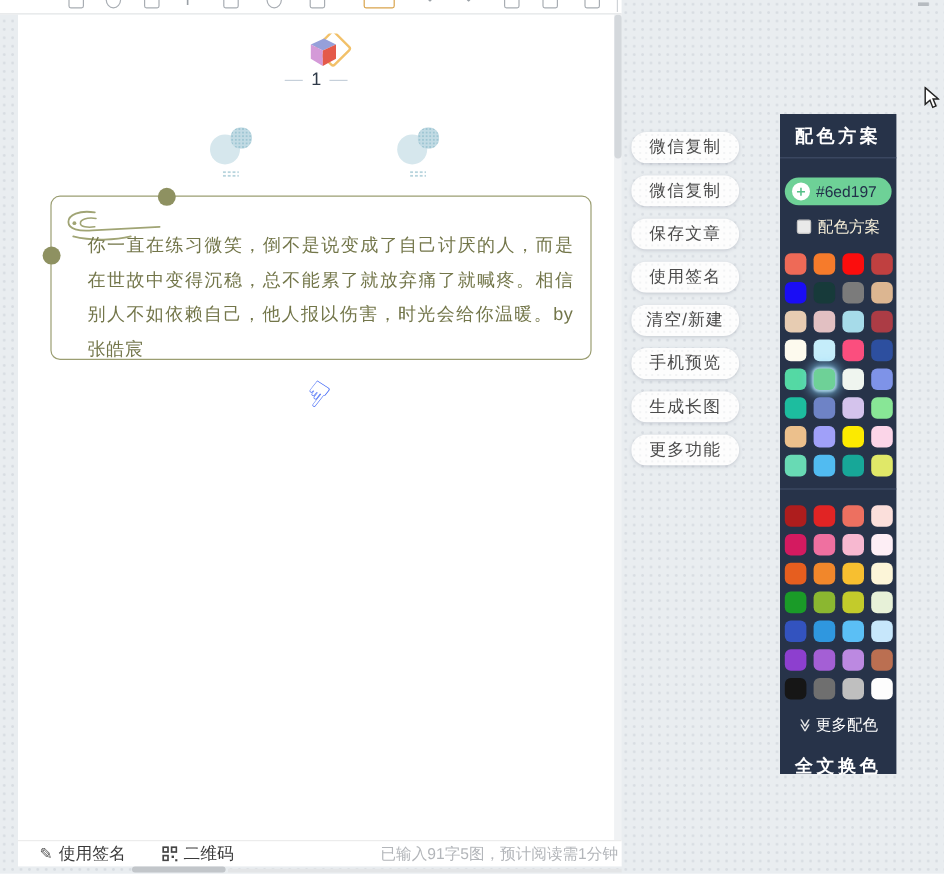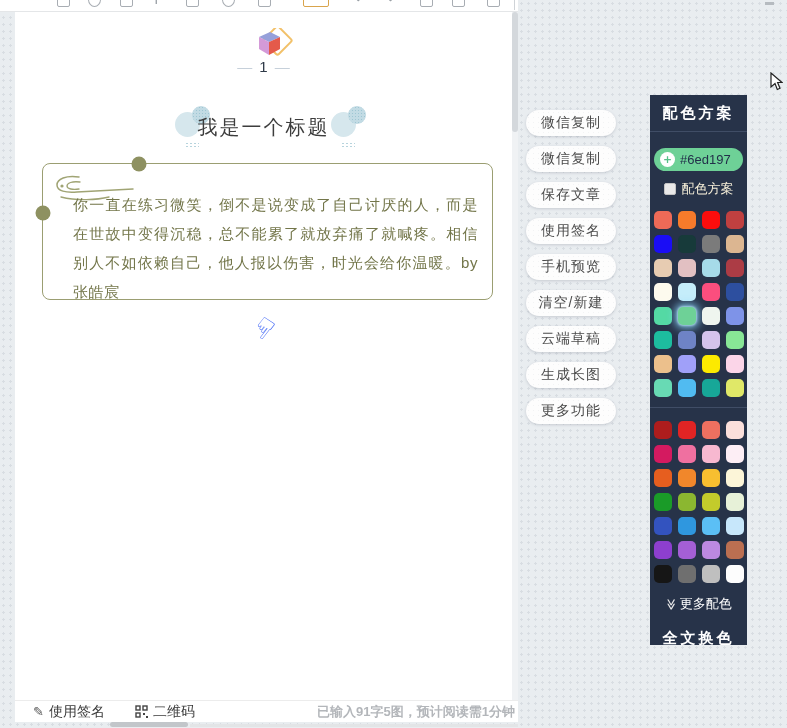--- a/index.html
+++ b/index.html
@@ -79,21 +79,21 @@
     transform:rotate(38deg); font-family:"DejaVu Sans",sans-serif; }
 
   
   .bottombar {
     position:absolute; left:15px; top:700px; width:503px; height:22px;
     background:#fff; border-top:1px solid #ececec; z-index:4;
     display:flex; align-items:center; padding:0 3px 0 18px; font-size:14px; color:#3a3a3a;
   }
   .bb-item { display:flex; align-items:center; gap:5px; margin-right:30px; cursor:pointer; }
   .bb-item .pen { font-size:13px; color:#555; }
-  .bb-stats { margin-left:auto; font-size:13px; color:#b3b6ba; white-space:nowrap;font-weight:bold; }
+  .bb-stats { margin-left:auto; font-size:13px; color:#b3b6ba; white-space:nowrap; }
   .hscroll { position:absolute; left:15px; top:722px; width:503px; height:6px; z-index:4; }
   .hscroll .track { position:absolute; left:175px; right:0; top:2px; height:3px; background:#e3e5e7; }
   .hscroll .thumb { position:absolute; left:95px; top:0; width:78px; height:5px;
     background:#c2c6ca; border-radius:3px; }
 
   
   .sidebar { position:absolute; left:526px; top:110px; width:90px;
     display:flex; flex-direction:column; gap:10px; z-index:2; }
   .side-btn {
     height:26px; background:#fdfdfd; border-radius:13px;
@@ -173,21 +173,20 @@
     <div class="num-divider">
       <span class="dash">—</span><span>1</span><span class="dash">—</span>
     </div>
 
     <div class="title-row">
       <div class="deco-circles left">
         <div class="dc-big"></div>
           <div class="dc-small"></div>
           <div class="dc-speck"></div>
       </div>
-      <div class="title-text">我是一个标题</div>
       <div class="deco-circles right">
         <div class="dc-big"></div>
           <div class="dc-small"></div>
           <div class="dc-speck"></div>
       </div>
     </div>
 
     <div class="textbox">
       <div class="dot top"></div>
       <div class="dot left"></div>
@@ -231,23 +230,22 @@
   <div class="hscroll">
     <div class="track"></div>
     <div class="thumb"></div>
   </div>
 
   <div class="sidebar" id="sidebar">
       <div class="side-btn">微信复制</div>
       <div class="side-btn">微信复制</div>
       <div class="side-btn">保存文章</div>
       <div class="side-btn">使用签名</div>
+      <div class="side-btn">清空/新建</div>
       <div class="side-btn">手机预览</div>
-      <div class="side-btn">清空/新建</div>
-      <div class="side-btn">云端草稿</div>
       <div class="side-btn">生成长图</div>
       <div class="side-btn">更多功能</div>
     </div>
 
   <div class="panel">
     <div class="panel-title">配色方案</div>
     <div class="color-chip" id="color-chip" style="background: rgb(110, 209, 151);">
       <span class="chip-plus">＋</span>
       <span class="chip-label">#6ed197</span>
     </div>

